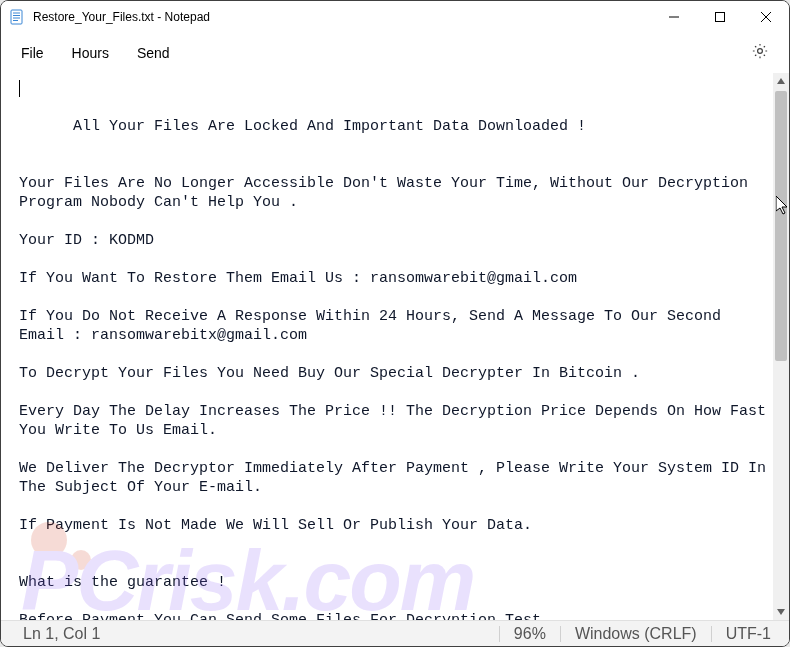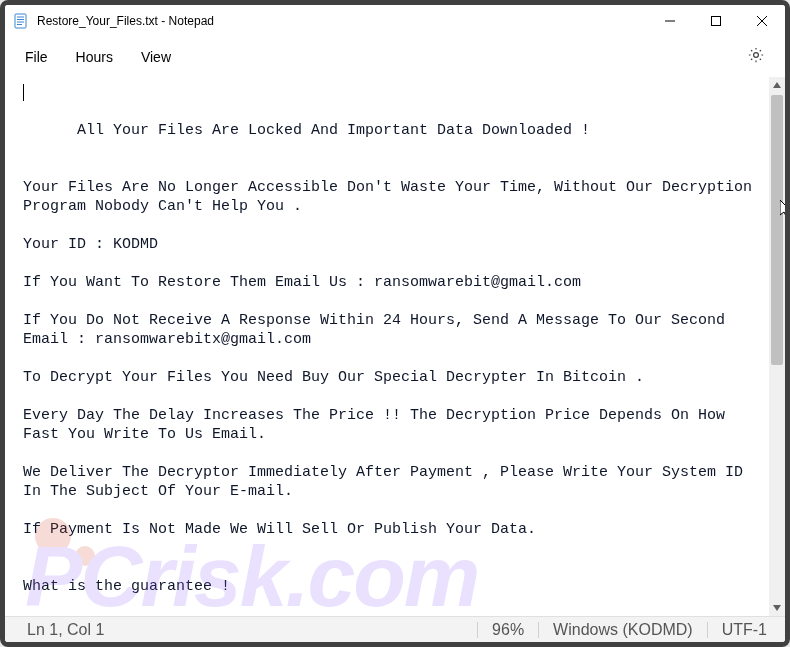--- a/index.html
+++ b/index.html
@@ -1,20 +1,20 @@
 <!DOCTYPE html>
 <html><head>
 <meta charset="utf-8">
 <style>
   * { margin: 0; padding: 0; box-sizing: border-box; }
   html, body { width: 790px; height: 647px; overflow: hidden; font-family: "Segoe UI", Arial, sans-serif; background: #e8e8e8; }
   .window {
     width: 790px; height: 647px;
     background: #ffffff;
-    border: 5px solid #404040;
+    border: 1px solid #404040;
     border-radius: 8px;
     display: flex; flex-direction: column;
     overflow: hidden;
     position: relative;
   }
   
   .titlebar {
     height: 32px;
     display: flex; align-items: center;
     background: #ffffff;
@@ -159,21 +159,21 @@
             <line x1="0" y1="0" x2="10" y2="10" stroke="#000" stroke-width="1"></line>
             <line x1="10" y1="0" x2="0" y2="10" stroke="#000" stroke-width="1"></line>
           </svg>
       </div>
     </div>
   </div>
 
   <div class="menubar">
     <div class="menu-item">File</div>
     <div class="menu-item">Hours</div>
-    <div class="menu-item">View</div>
+    <div class="menu-item">Send</div>
     <span class="spacer"></span>
     <div class="gear">
       <span>
         <svg width="18" height="18" viewBox="0 0 24 24" fill="none" stroke="#404040" stroke-width="1.6">
           <circle cx="12" cy="12" r="3.2"></circle>
           <path d="M12 2.5v2.3M12 19.2v2.3M21.5 12h-2.3M4.8 12H2.5M18.6 5.4l-1.6 1.6M7 17l-1.6 1.6M18.6 18.6L17 17M7 7 5.4 5.4"></path>
         </svg>
       </span>
     </div>
   </div>
@@ -219,21 +219,21 @@
       </div>
     </div>
   </div>
 
   <div class="statusbar">
     <div class="cell ln">Ln 1, Col 1</div>
     <div class="gap"></div>
     <div class="sep"></div>
     <div class="cell">96%</div>
     <div class="sep"></div>
-    <div class="cell">Windows (KODMD)</div>
+    <div class="cell">Windows (CRLF)</div>
     <div class="sep"></div>
     <div class="cell">UTF-1</div>
   </div>
 
   <div class="watermark">
     <div class="dot1"></div>
     <div class="dot2"></div>
     <div class="logo">PCrisk.com</div>
   </div>
 

